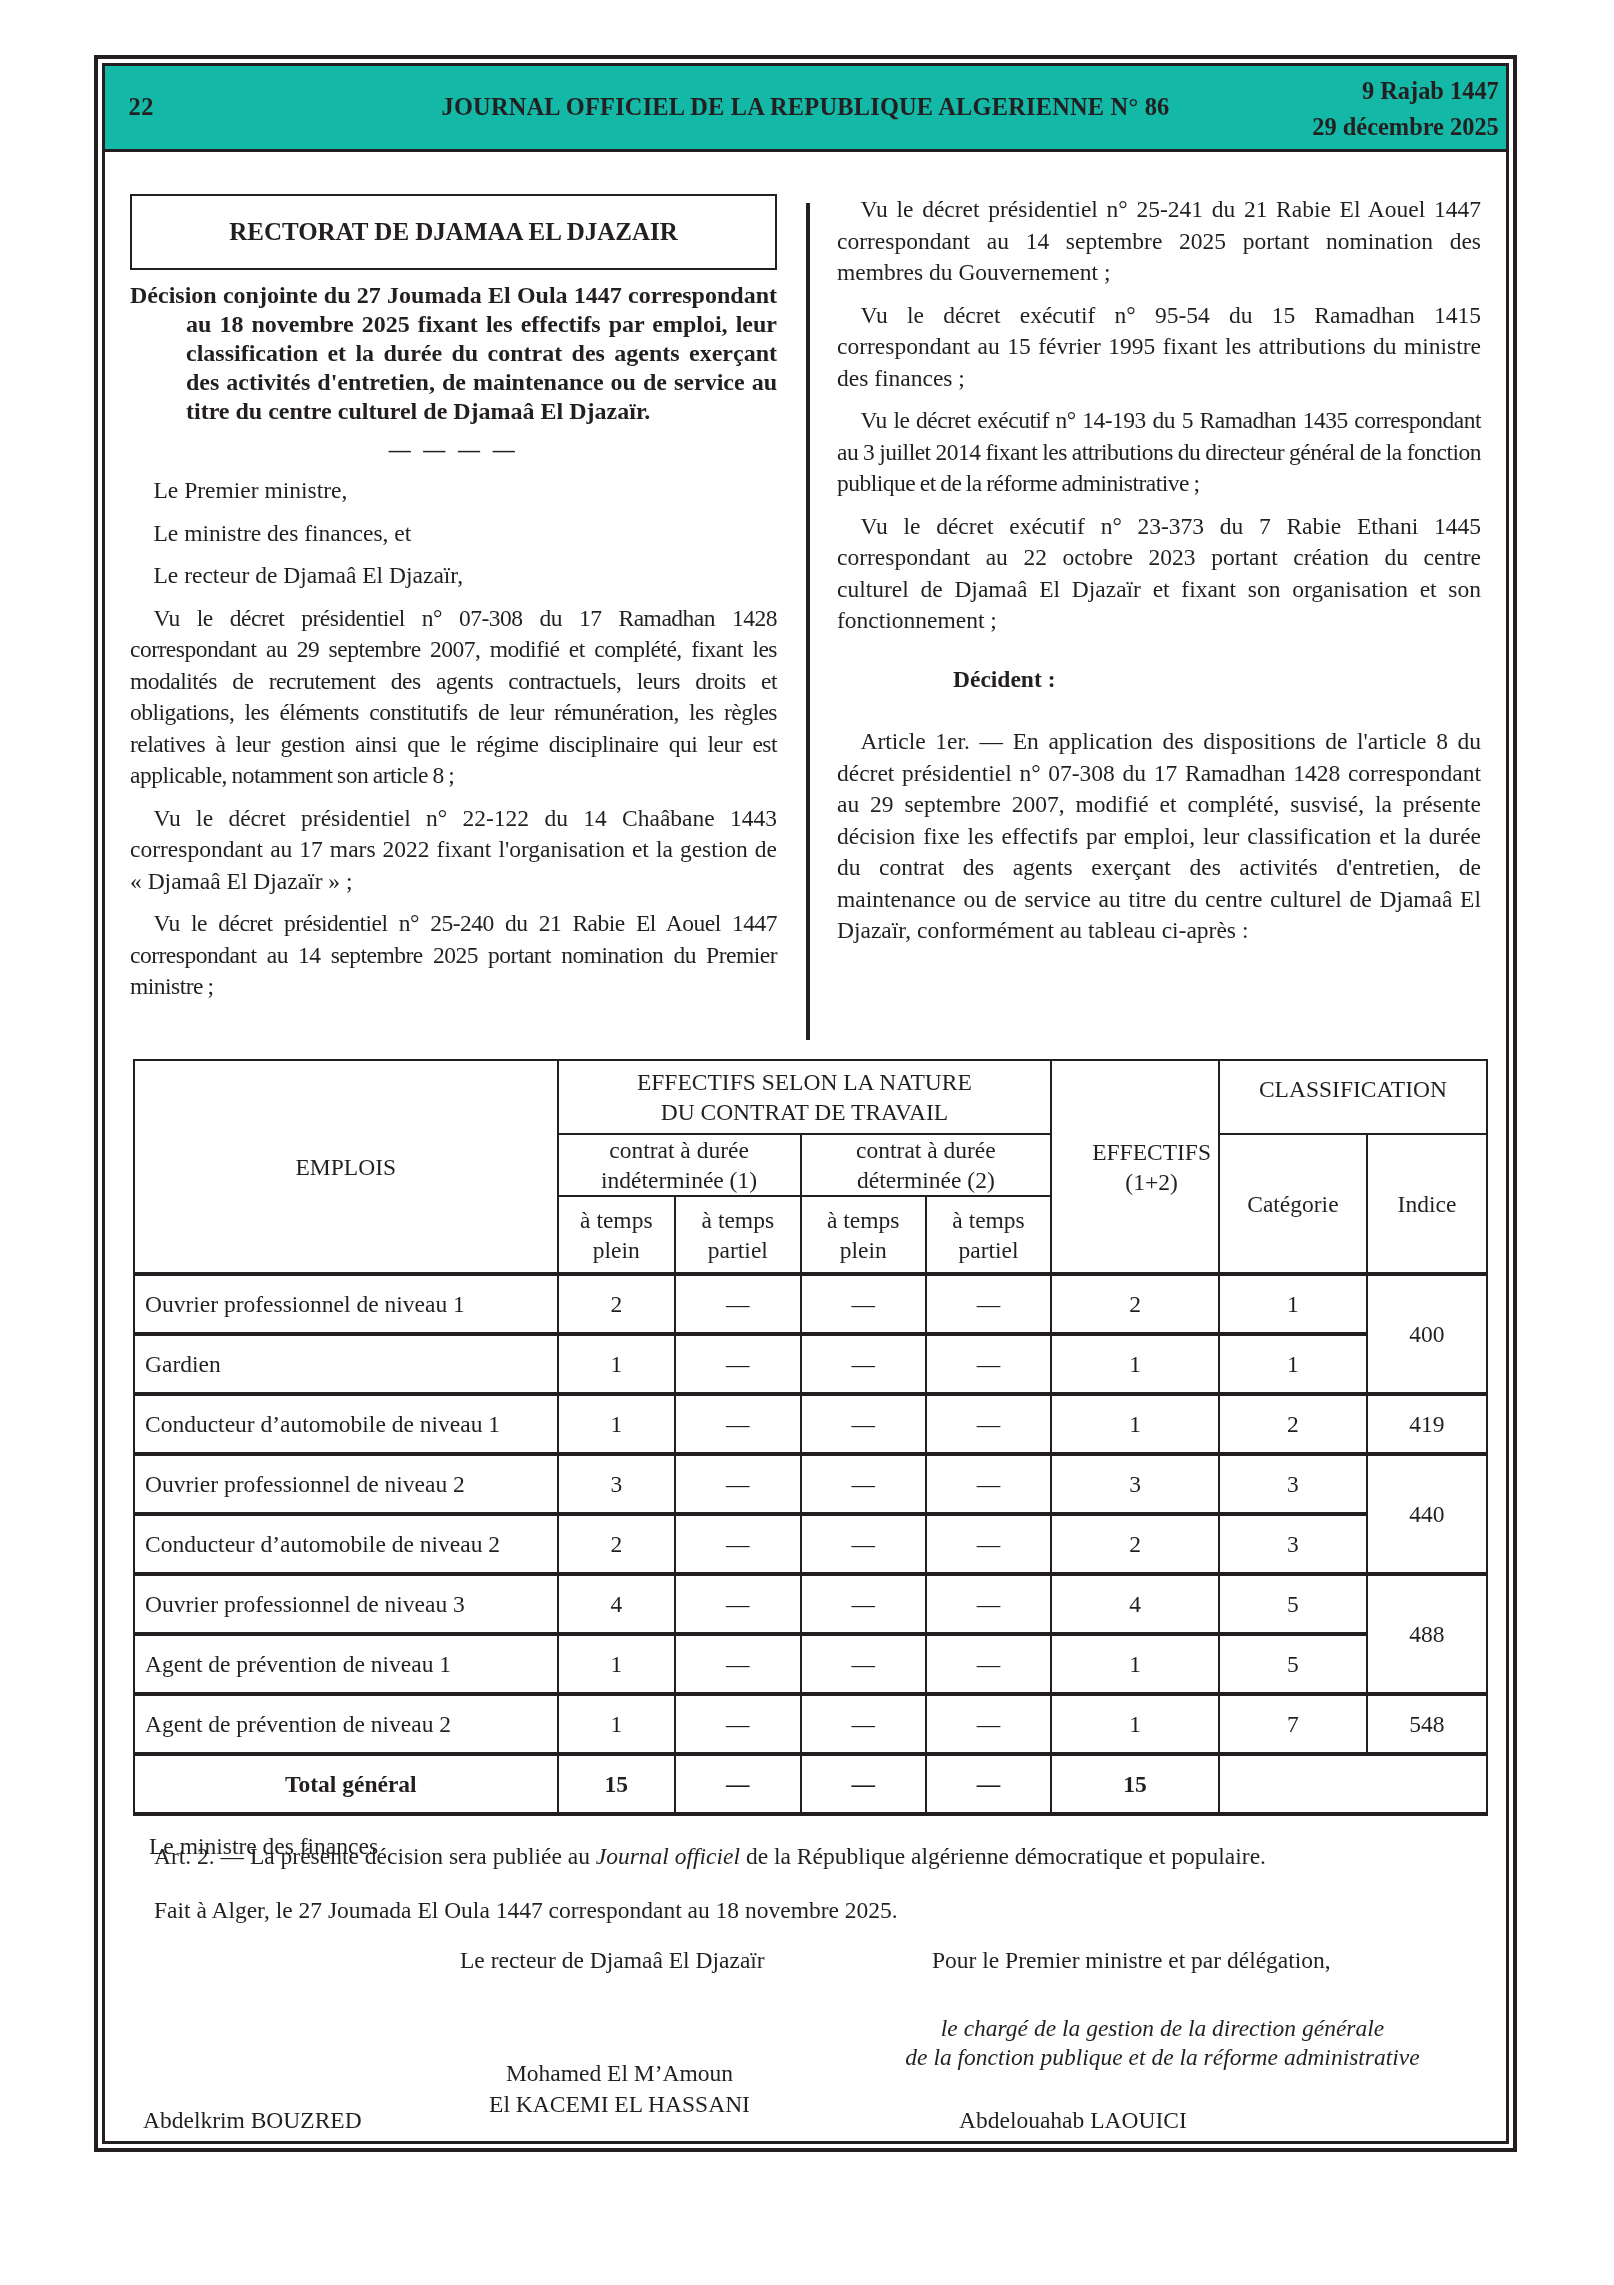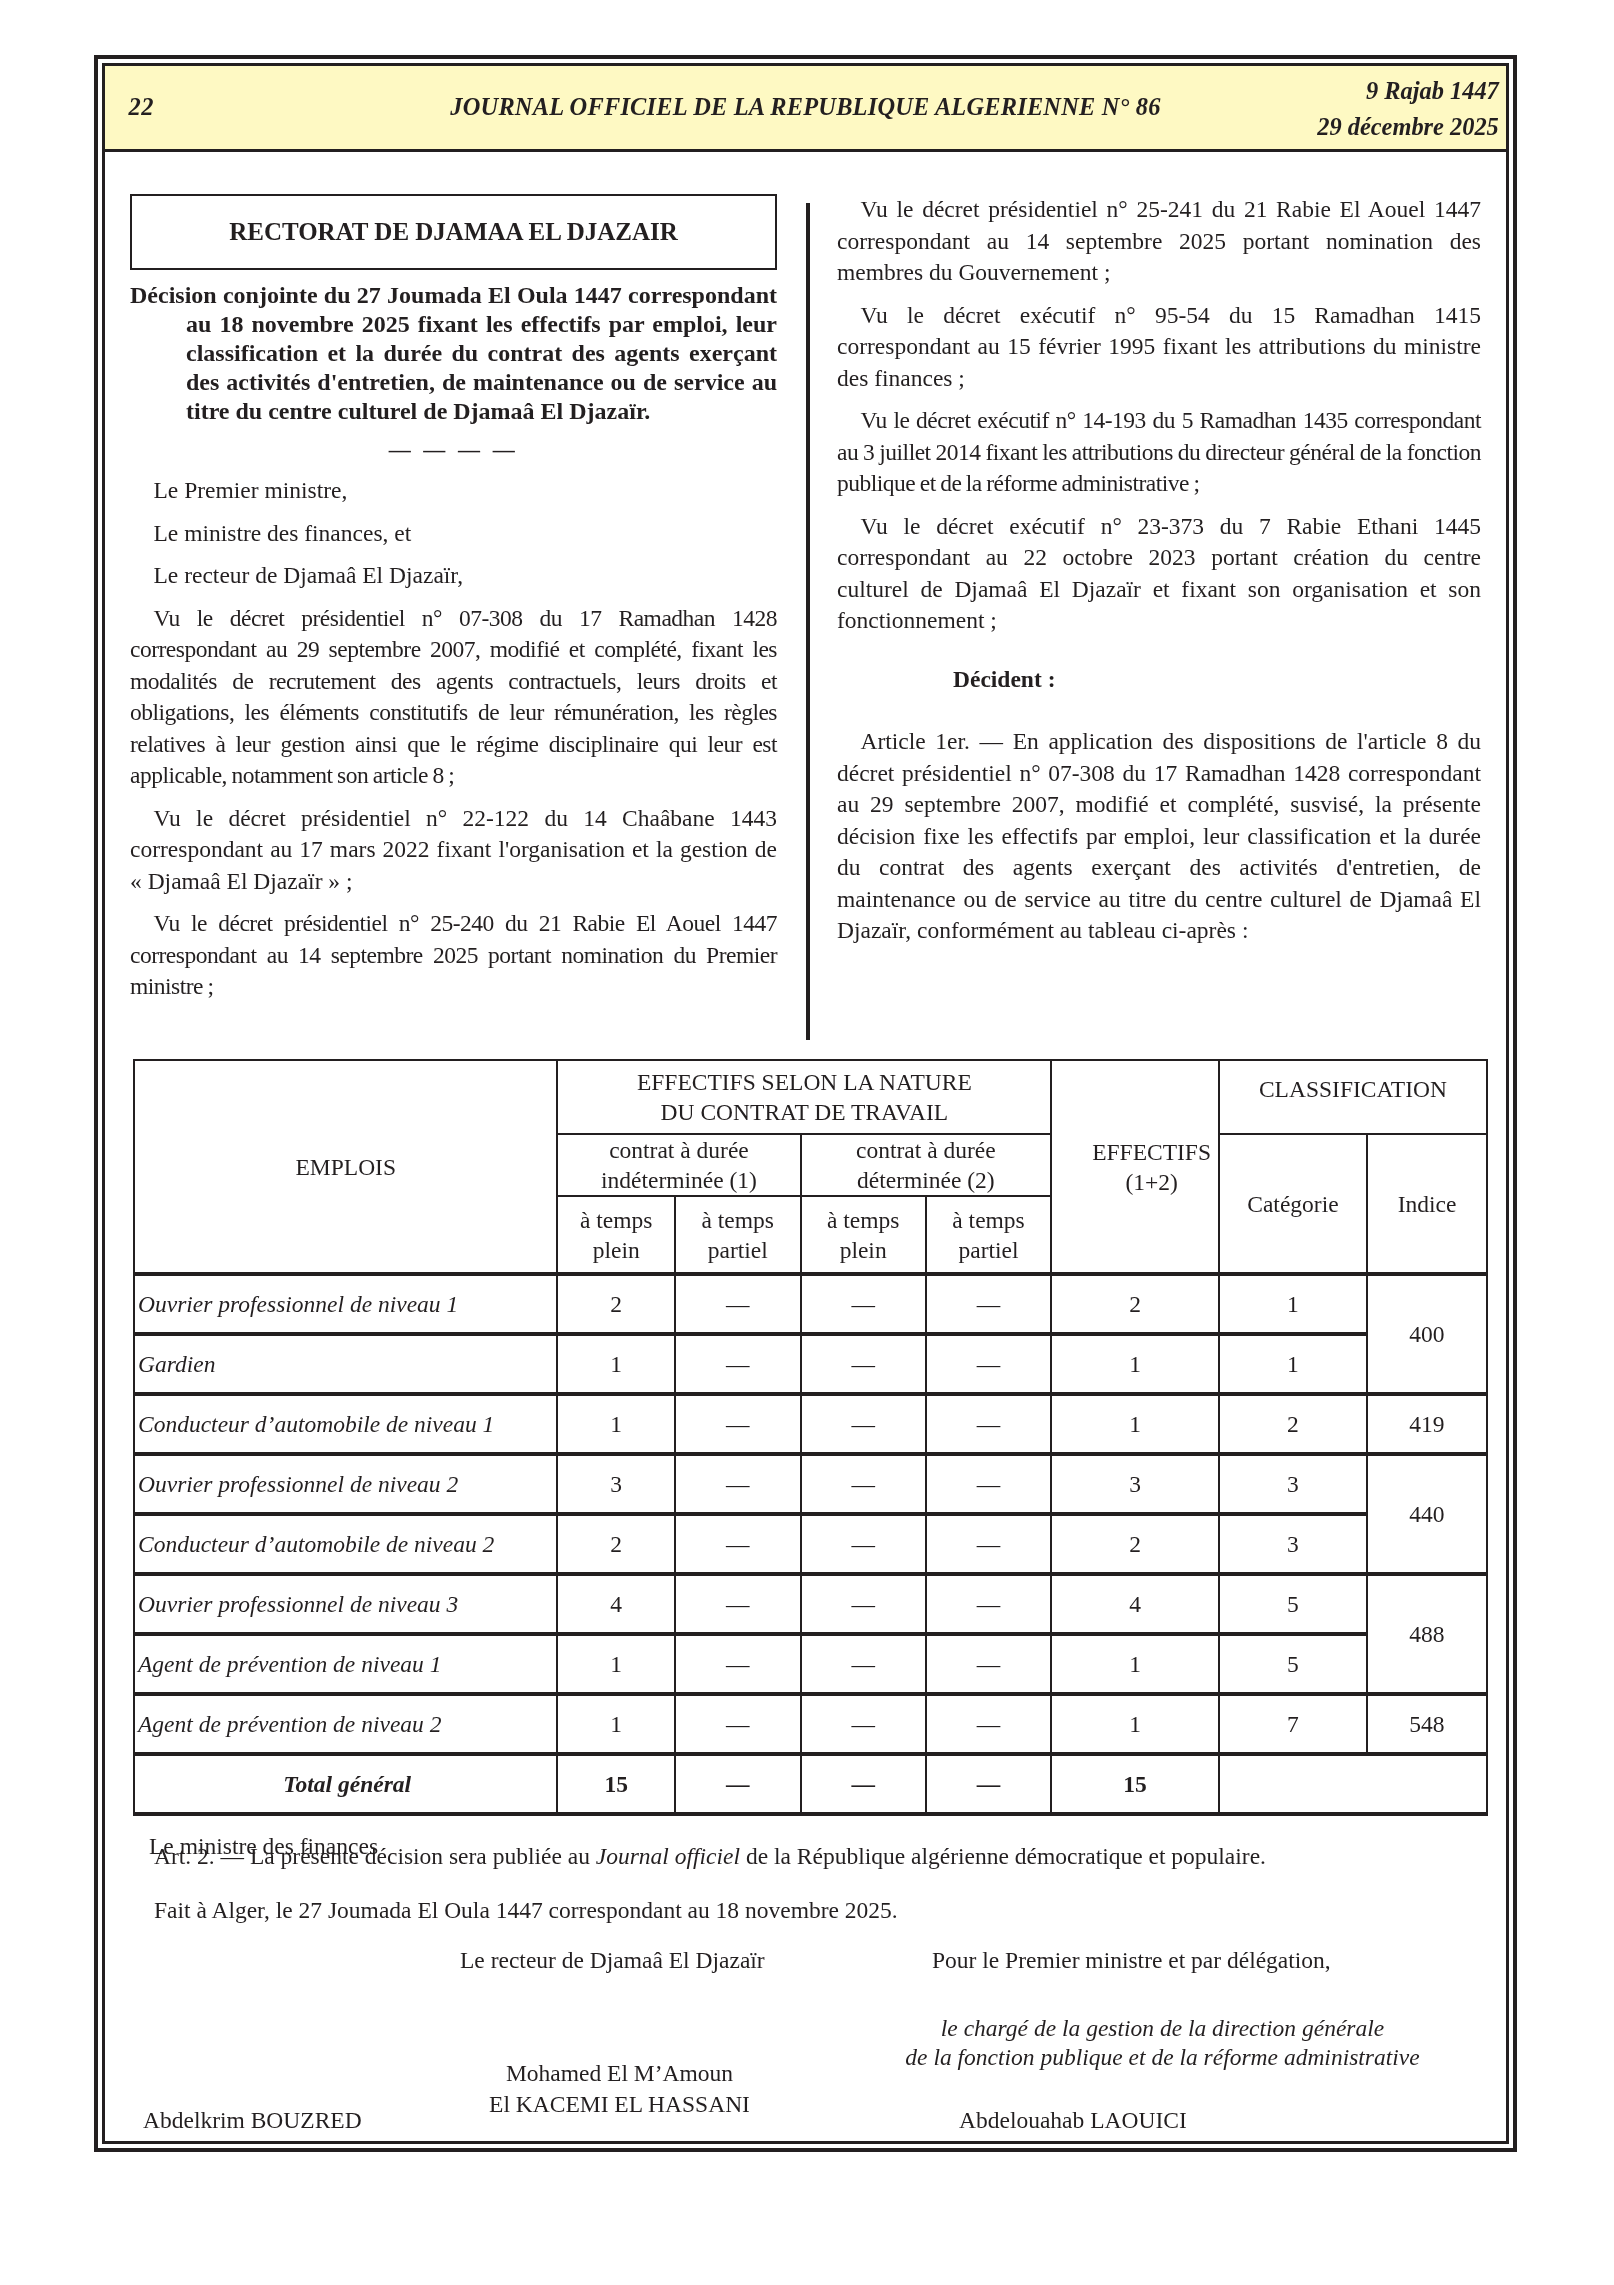--- a/index.html
+++ b/index.html
@@ -2,21 +2,21 @@
 <html style="font-size:14.5px"><head>
 <meta charset="utf-8">
 <style>
   * { box-sizing: border-box; margin: 0; padding: 0; }
   html, body { width: 1615px; height: 2285px; background: #ffffff; }
   body { position: relative; font-family: "Liberation Serif", "DejaVu Serif", serif; color: #231f20; }
 
   .outer-frame { position: absolute; left: 94px; top: 55px; width: 1423px; height: 2097px; border: 4.5px solid #231f20; }
   .inner-frame { position: absolute; left: 102px; top: 63px; width: 1407px; height: 2081px; border: 3.6px solid #231f20; border-top: none; }
 
-  .header { position: absolute; left: 102px; top: 63px; width: 1407px; height: 89px; background: #fef9c3; border: 3.6px solid #231f20; font-style: italic; }
+  .header { position: absolute; left: 102px; top: 63px; width: 1407px; height: 89px; background: #14b8a6; border: 3.6px solid #231f20; }
   .header .page-num { position: absolute; left: 23.5px; top: 27px; font-weight: bold; font-size: 24.4px; letter-spacing: 0.5px; }
   .header .title { position: absolute; left: 0; right: 0; top: 27px; text-align: center; font-weight: bold; font-size: 24.4px; letter-spacing: 0.2px; }
   .header .dates { position: absolute; right: 7.2px; top: 7.2px; text-align: right; font-weight: bold; font-size: 24.4px; line-height: 36px; }
 
   .col { position: absolute; font-size: 23.5px; line-height: 31.5px; text-align: justify; }
   .col-left { left: 130px; top: 194px; width: 647px; }
   .col-right { left: 837px; top: 194px; width: 644px; }
   .col-divider { position: absolute; left: 806px; top: 203px; width: 3.6px; height: 837px; background: #231f20; }
 
   .section-box { border: 2.7px solid #231f20; height: 76px; margin-left: 0; display: flex; align-items: center; justify-content: center; font-weight: bold; font-size: 25px; margin-bottom: 11px; }
@@ -28,21 +28,21 @@
   .decident { font-weight: bold; text-align: left; padding-left: 116px; margin: 27px 0 31px 0; }
 
   table.effectifs { position: absolute; left: 133px; top: 1059px; width: 1355px; border-collapse: collapse; font-size: 23.5px; line-height: 30px; }
   table.effectifs td, table.effectifs th { border: 2.7px solid #231f20; font-weight: normal; text-align: center; vertical-align: middle; }
   table.effectifs tr.h1 th { height: 74px; }
   table.effectifs tr.h2 th { height: 60px; }
   table.effectifs tr.h3 th { height: 78px; }
   table.effectifs thead tr.h3 th { border-bottom-width: 4.5px; }
   table.effectifs tbody tr { height: 60px; }
   table.effectifs tbody td { border-top-width: 4.5px; border-bottom-width: 4.5px; }
-  table.effectifs td.emploi { text-align: left; padding-left: 3px; white-space: nowrap; font-style: italic; }
+  table.effectifs td.emploi { text-align: left; padding-left: 10px; white-space: nowrap; }
   table.effectifs tr.total td { font-weight: bold; }
   table.effectifs tr.total td.emploi { text-align: center; }
   .w-emploi { width: 425px; }
   .w-sub { width: 119px; }
   .w-sub2 { width: 127px; }
   .w-eff { width: 168px; padding-left: 33px; }
   .w-cat { width: 149px; }
   .w-ind { width: 121px; }
   .art2 { position: absolute; left: 154px; top: 1841px; font-size: 23.5px; line-height: 31px; }
   .fait { position: absolute; left: 154px; top: 1895px; font-size: 23.5px; line-height: 31px; }

